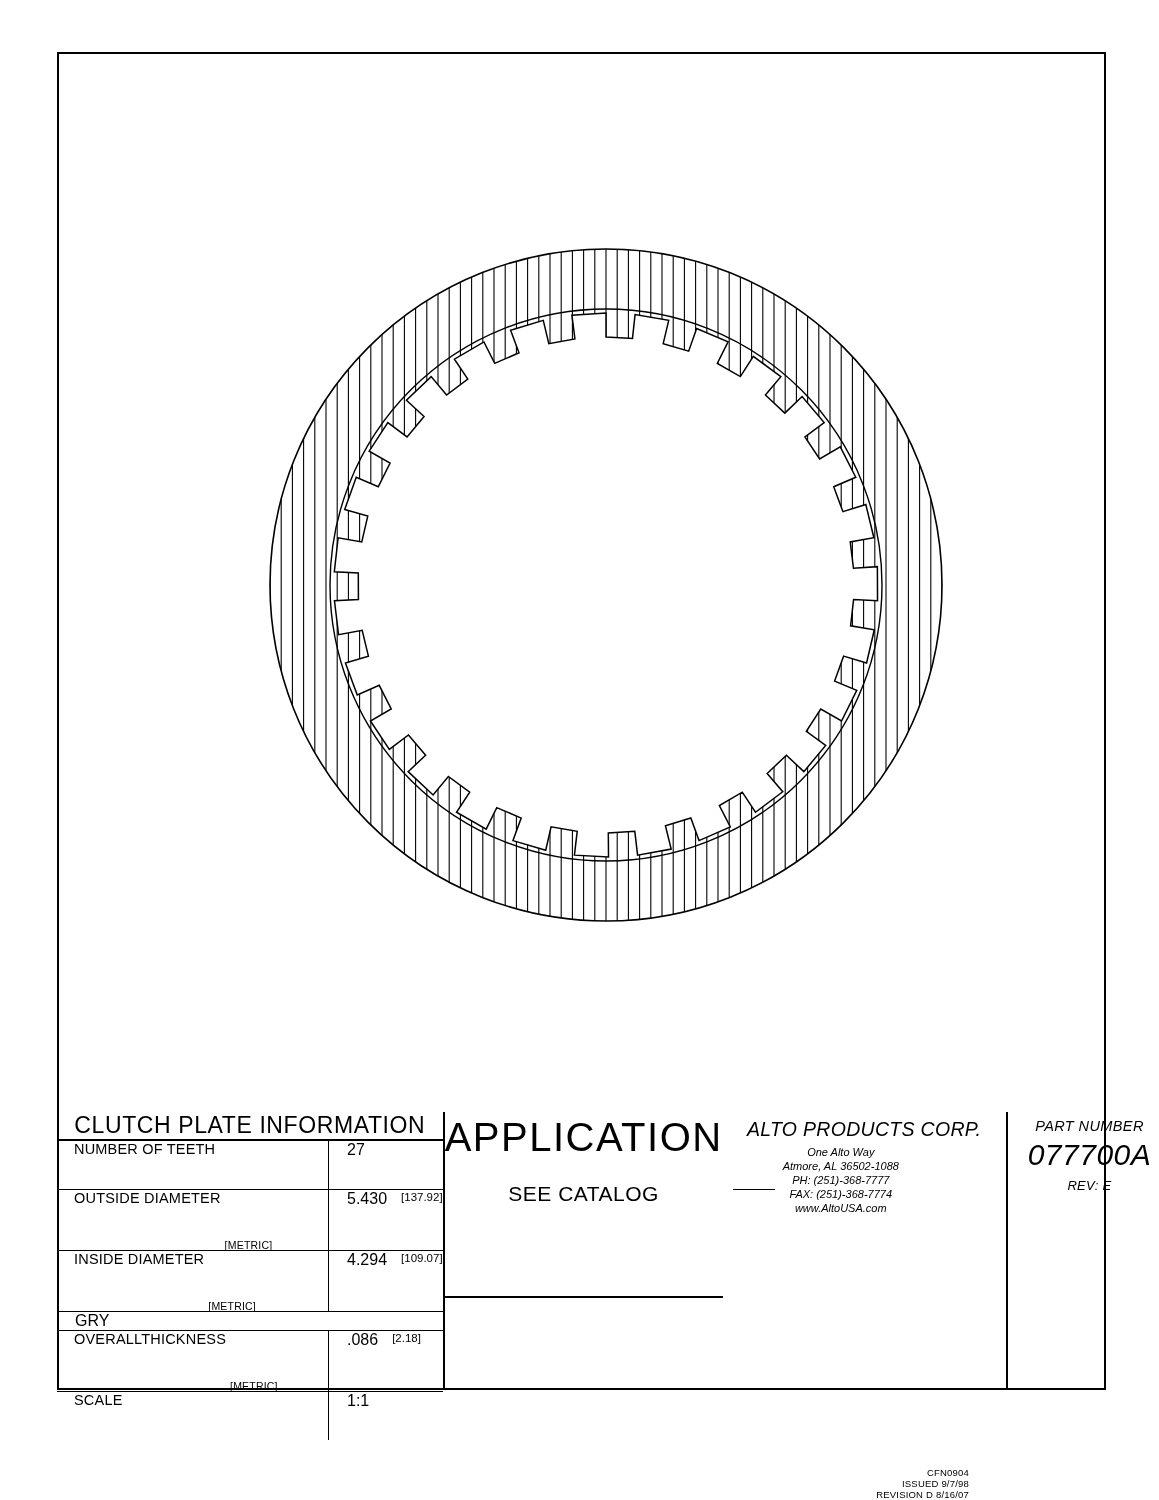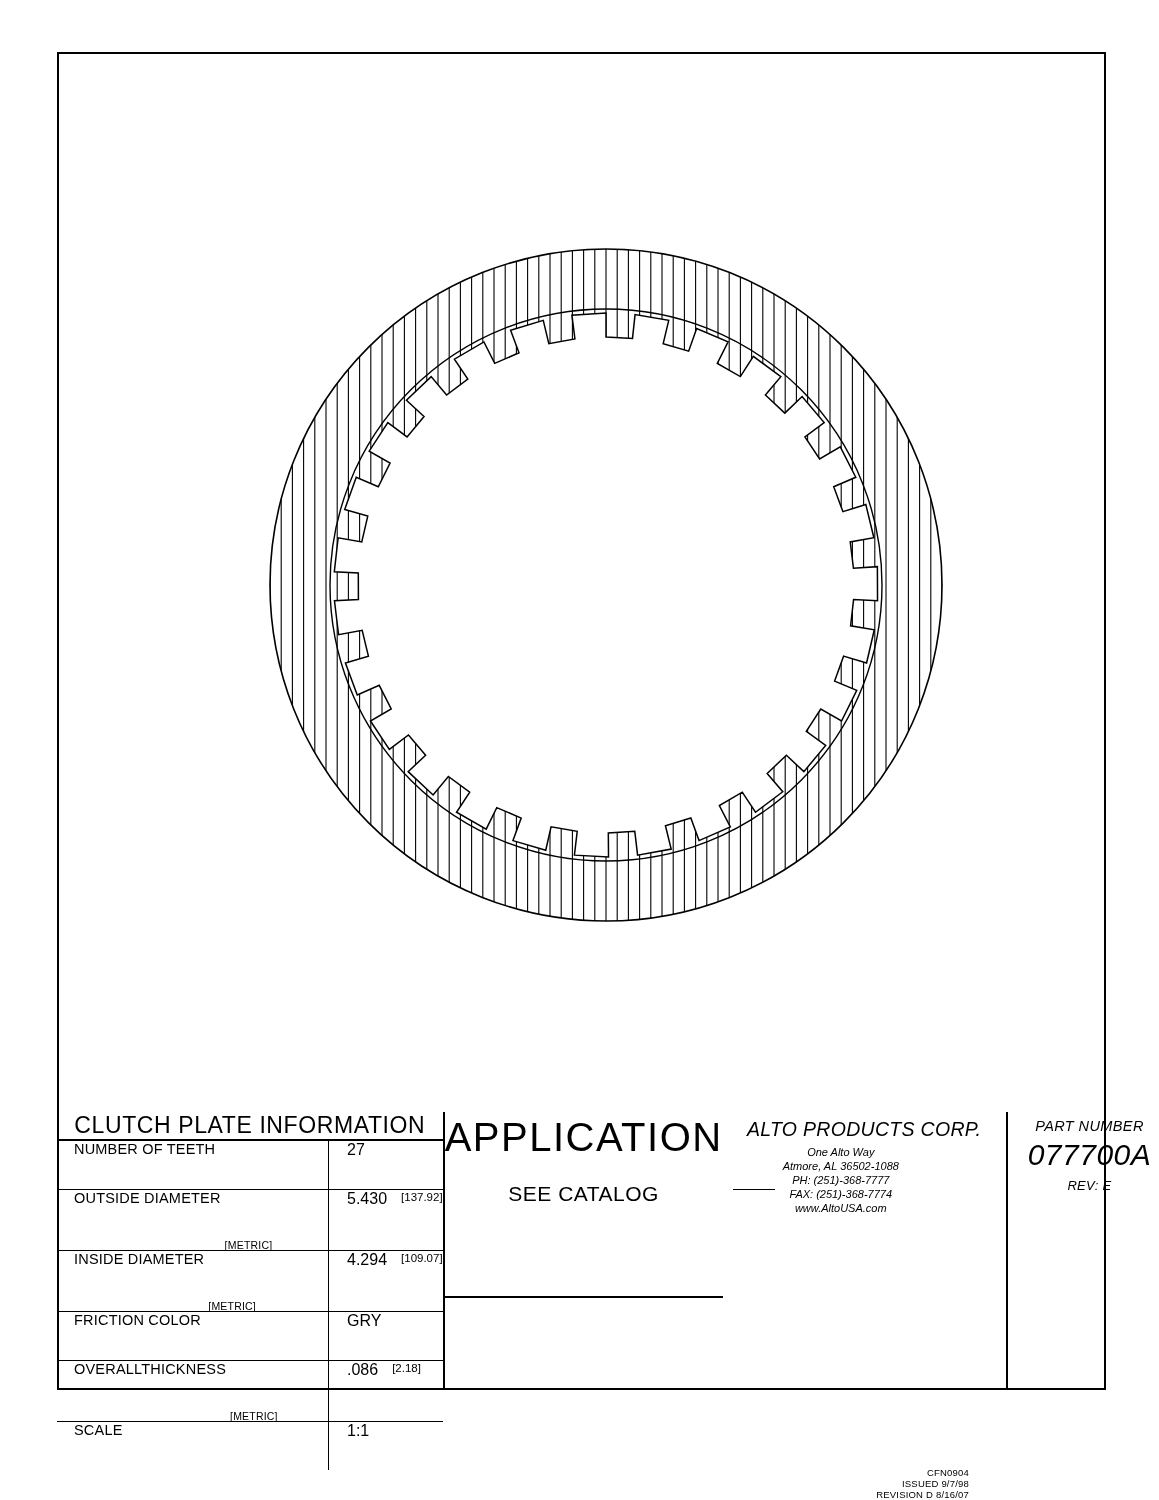--- a/index.html
+++ b/index.html
@@ -327,24 +327,20 @@
             <span>INSIDE DIAMETER</span>
             <span class="metric">[METRIC]</span>
           </div>
           <div class="spec-value">
             <span>4.294</span>
             <span class="mm">[109.07]</span>
           </div>
         </div>
 
         <div class="spec-row">
-          <div class="spec-label">
-            <span>FRICTION COLOR</span>
-            <span class="metric"></span>
-          </div>
           <div class="spec-value">
             <span>GRY</span>
             <span class="mm"></span>
           </div>
         </div>
 
         <div class="spec-row">
           <div class="spec-label">
             <span>OVERALLTHICKNESS</span>
             <span class="metric">[METRIC]</span>

